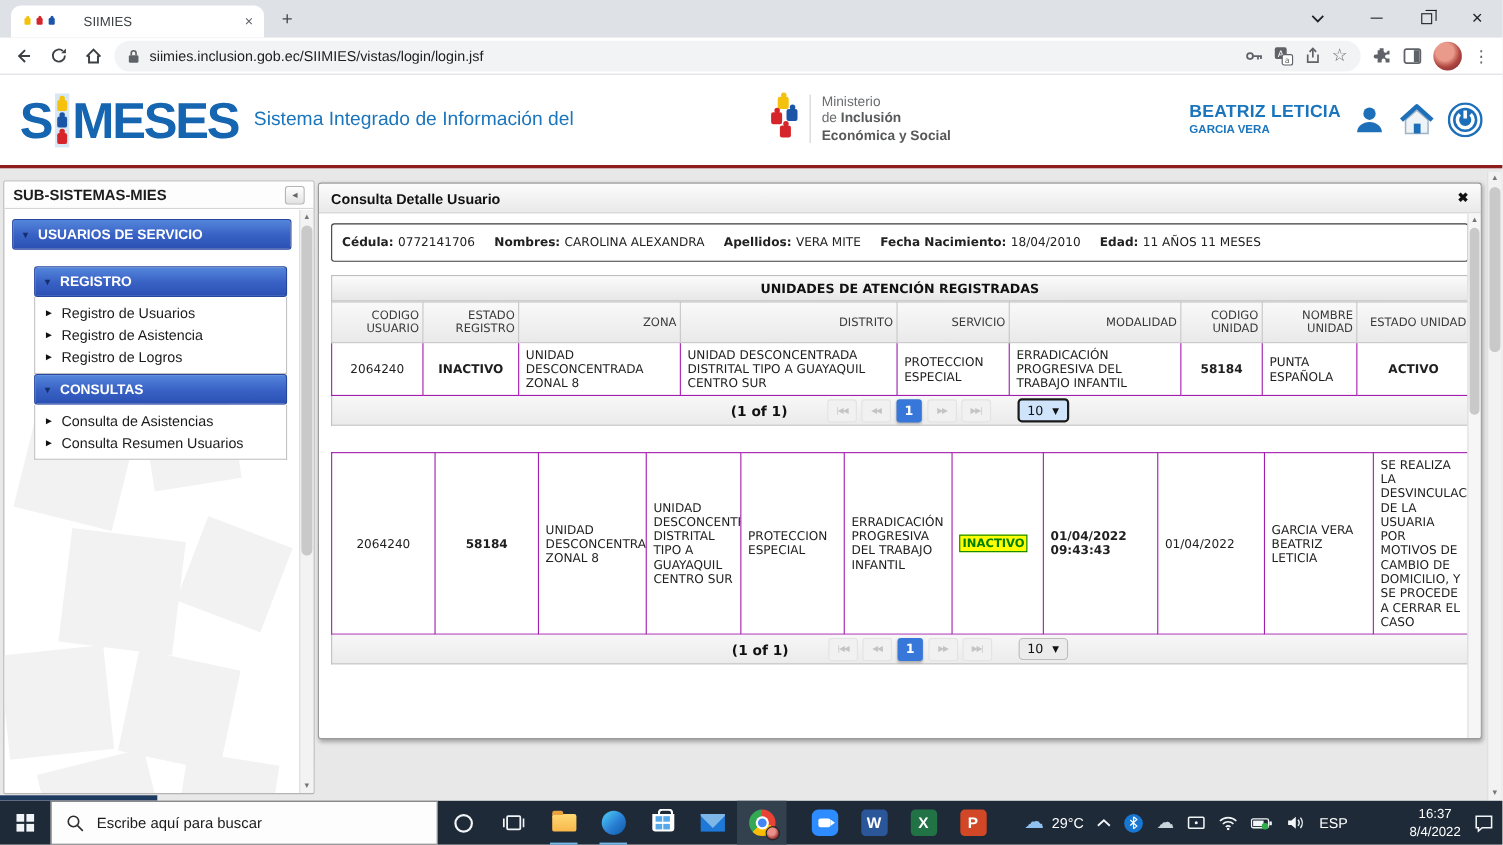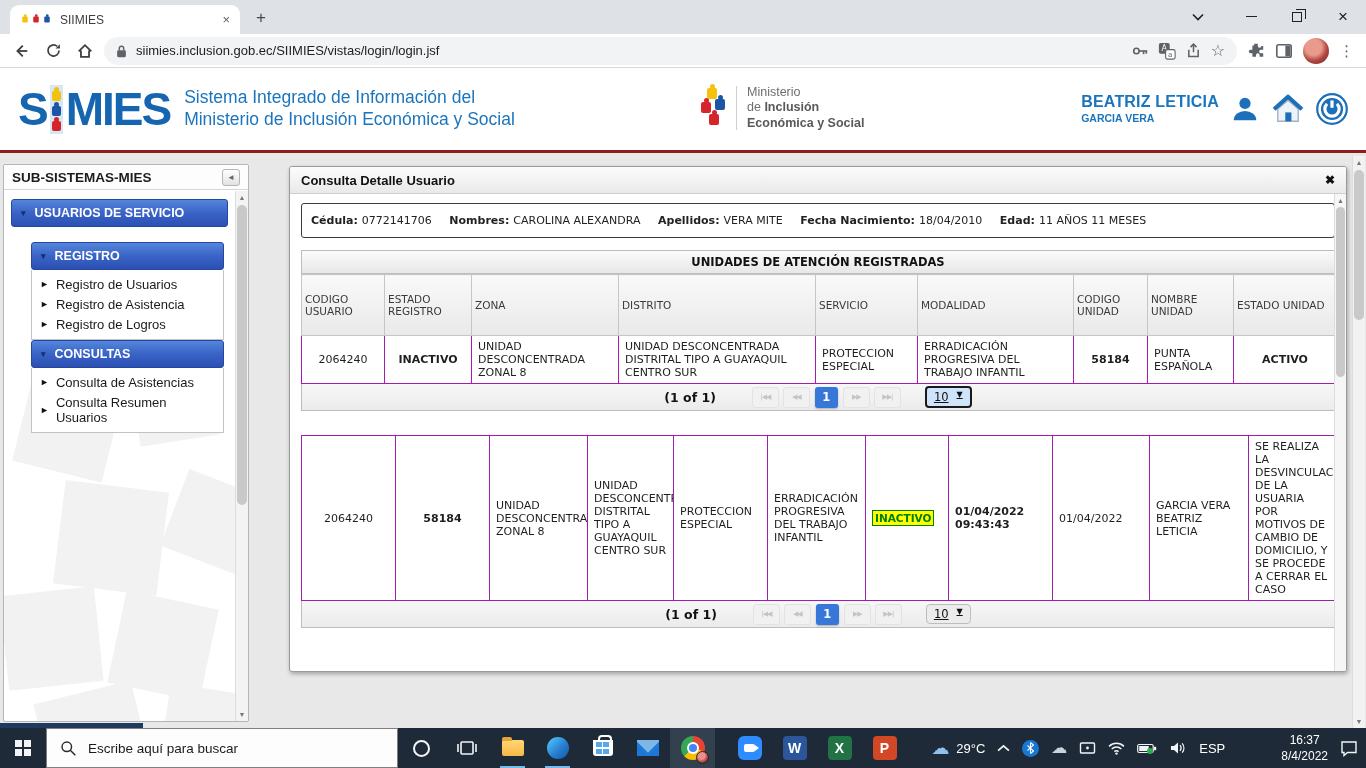--- a/index.html
+++ b/index.html
@@ -2,21 +2,21 @@
 <html><head>
 <meta charset="utf-8">
 <style>
   * { box-sizing: border-box; margin: 0; padding: 0; }
   html,body { width:1366px; height:768px; overflow:hidden; }
   body { font-family:"Liberation Sans", sans-serif; background:#e8e8e8; position:relative; }
   svg { display:block; }
 
   
   .tabstrip { height:34px; background:#dee1e6; display:flex; align-items:flex-end; padding-left:10px; position:relative; }
-  .tab { width:230px; height:29px; background:#fff; border-radius:9px 9px 0 0; display:flex; align-items:center; gap:8px; padding:0 10px; font-size:12px; color:#3c4043; }
+  .tab { width:230px; height:29px; background:#fff; border-radius:9px 9px 0 0; display:flex; align-items:center; gap:24px; padding:0 10px; font-size:12px; color:#3c4043; }
   .tab-fav { display:flex; gap:1px; }
   .tab-close { margin-left:auto; color:#5f6368; font-size:13px; }
   .newtab { width:26px; height:26px; margin:0 0 3px 8px; display:flex; align-items:center; justify-content:center; font-size:17px; color:#45494d; border-radius:50%; }
   .win-controls { position:absolute; right:0; top:0; height:33px; display:flex; }
   .win-btn { width:46px; display:flex; align-items:center; justify-content:center; color:#202124; }
   .tabsearch { position:absolute; right:150px; top:0; height:33px; width:36px; display:flex; align-items:center; justify-content:center; }
   .restore-glyph { width:10px; height:10px; border:1.4px solid #202124; position:relative; background:#dee1e6; }
   .restore-glyph::before { content:""; position:absolute; top:-4px; left:2.5px; width:9px; height:9px; border:1.4px solid #202124; border-left:none; border-bottom:none; }
   .min-glyph { width:11px; height:1.6px; background:#202124; }
   .close-glyph { font-size:17px; line-height:1; }
@@ -46,21 +46,21 @@
   .min-text { font-size:12.5px; color:#6d6e71; line-height:1.25; }
   .min-text b { color:#58595b; }
   .header-user { margin-left:auto; display:flex; align-items:center; gap:11px; }
   .user-names { color:#1b75bc; text-align:left; line-height:1; }
   .user-name { font-size:16px; font-weight:bold; letter-spacing:.2px; }
   .user-surname { font-size:10.5px; font-weight:bold; margin-top:3px; }
 
   
   .content { position:absolute; top:156px; bottom:40px; left:0; right:0; background:#e8e8e8; overflow:hidden; }
 
-  .sidebar { position:absolute; left:3px; top:8px; width:246px; bottom:6px; background:#fff; border:1px solid #b5b5b5; border-radius:2px; overflow:hidden; }
+  .sidebar { position:absolute; left:3px; top:8px; width:283px; bottom:6px; background:#fff; border:1px solid #b5b5b5; border-radius:2px; overflow:hidden; }
   .sidebar-title { height:25px; display:flex; align-items:center; padding:0 8px; font-weight:bold; font-size:13.5px; color:#1c1c1c; border-bottom:1px solid #d5d5d5; background:#fdfdfd; }
   .collapse-btn { margin-left:auto; width:18px; height:17px; border:1px solid #b5b5b5; border-radius:3px; background:linear-gradient(#ffffff,#e2e2e2); display:flex; align-items:center; justify-content:center; font-size:8px; color:#666; }
   .sidebar-body { position:absolute; top:26px; left:0; right:13px; bottom:0; padding:8px 7px; overflow:hidden; }
   .menu-root { position:relative; z-index:2; background:linear-gradient(#5486db,#3a63c6 50%,#2b50b4); color:#fff; font-weight:bold; font-size:12.5px; padding:6px 9px; border-radius:3px; border:1px solid #27479e; display:flex; align-items:center; gap:9px; }
   .tri { font-size:9px; color:#14306e; }
   .submenu { position:relative; z-index:2; margin:15px 4px 0 20px; }
   .menu-sub-header { background:linear-gradient(#5486db,#3a63c6 50%,#2b50b4); color:#fff; font-weight:bold; font-size:12.5px; padding:6px 9px; border-radius:3px; border:1px solid #27479e; display:flex; align-items:center; gap:9px; }
   .menu-items { border:1px solid #c3c3c3; border-top:none; background:#fff; padding:4px 6px 5px; }
   .menu-item { font-size:13px; color:#1a1a1a; padding:2.5px 2px; display:flex; align-items:center; gap:7px; }
   .menu-item .arr { font-size:9px; color:#111; }
@@ -73,31 +73,31 @@
   .main-panel { position:absolute; left:289px; top:10px; width:1058px; height:506px; background:#fff; border:1px solid #9a9a9a; border-radius:3px; box-shadow:1px 2px 4px rgba(0,0,0,.3); overflow:hidden; }
   .panel-titlebar { height:27px; background:linear-gradient(#fcfcfc,#e9e9e9); border-bottom:1px solid #cfcfcf; display:flex; align-items:center; padding:0 11px; font-weight:bold; font-size:13px; color:#111; }
   .panel-close { margin-left:auto; font-size:12px; font-weight:bold; color:#111; }
   .info-box { margin:9px 11px 0; border:1px solid #3c3c3c; border-radius:3px; padding:10px 9px; font-size:11px; font-family:"DejaVu Sans",sans-serif; color:#222; white-space:nowrap; overflow:hidden; }
   .info-box b { margin-right:4px; }
   .info-box span.v { margin-right:14px; }
 
   .tblwrap { margin:12px 11px 0; font-family:"DejaVu Sans",sans-serif; }
   .tbl-title { background:linear-gradient(#fbfbfb,#e7e7e7); border:1px solid #bdbdbd; font-weight:bold; font-size:11.5px; text-align:center; padding:4px 2px; color:#111; }
   table { width:100%; border-collapse:collapse; table-layout:fixed; }
-  th { background:linear-gradient(#f9f9f9,#e9e9e9); border:1px solid #c6c6c6; font-size:10.5px; font-weight:normal; color:#3a3a3a; text-align:left; padding:18px 3px; }
+  th { background:linear-gradient(#f9f9f9,#e9e9e9); border:1px solid #c6c6c6; font-size:10.5px; font-weight:normal; color:#3a3a3a; text-align:right; padding:6px 3px; }
   td { border:1px solid #a21caf; background:#fff; font-size:11px; color:#1f1f1f; padding:4px 6px; vertical-align:middle; overflow:hidden; }
   td.b { font-weight:bold; }
   td.c { text-align:left; }
   .badge { display:inline-block; background:#ffff00; color:#008000; border:1px solid #008000; font-weight:bold; font-size:10.5px; padding:1px 2px; }
 
   .paginator { border:1px solid #bdbdbd; border-top:none; background:linear-gradient(#f7f7f7,#ebebeb); height:27px; display:flex; align-items:center; justify-content:center; font-family:"DejaVu Sans",sans-serif; }
   .pg-label { font-weight:bold; font-size:12.5px; margin-right:34px; color:#111; }
   .pg-btn { width:27px; height:21px; background:#f1f1f1; border:1px solid #e3e3e3; border-radius:3px; color:#c4c4c4; font-size:7px; display:flex; align-items:center; justify-content:center; margin:0 2px; letter-spacing:-1px; }
   .pg-current { width:23px; height:21px; background:#3677d9; color:#fff; border-radius:3px; font-size:11.5px; font-weight:bold; display:flex; align-items:center; justify-content:center; margin:0 3px; box-shadow:0 1px 2px rgba(0,0,0,.25); }
-  .pg-select { display:flex; align-items:flex-start; gap:8px; margin-left:22px; font-size:11.5px; color:#111; padding:2px 7px; border-radius:4px;text-decoration:underline; }
+  .pg-select { display:flex; align-items:center; gap:8px; margin-left:22px; font-size:11.5px; color:#111; padding:2px 7px; border-radius:4px; }
   .pg-select .caret { font-size:8px; }
   .pg-select.focused { background:#cfe3fa; border:2px solid #1a1a1a; }
   .pg-select.normal { background:#ececec; border:1px solid #bdbdbd; }
 
   .panel-scroll { position:absolute; right:0; top:27px; bottom:0; width:12px; background:#f6f6f6; border-left:1px solid #ddd; }
   .panel-scroll .sb-thumb { top:13px; height:170px; }
   .page-scroll { position:absolute; right:1px; top:0; bottom:0; width:13px; background:#f2f2f2; border-left:1px solid #ddd; }
   .page-scroll .sb-thumb { top:14px; height:150px; }
   .hscroll-frag { position:absolute; left:0; bottom:0; width:143px; height:5px; background:#1f3a5f; }
 
@@ -223,25 +223,24 @@
 </div>
 
 <div class="app-header">
   <div class="logo">
     <span class="logo-word">S</span>
     <span class="logo-col">
       <span class="pp y"></span>
         <span class="pp b"></span>
         <span class="pp r"></span>
     </span>
-    <span class="logo-word">MIES</span>
+    <span class="logo-word">MESES</span>
   </div>
   <div class="header-sub">
     <div>Sistema Integrado de Información del</div>
-    <div>Ministerio de Inclusión Económica y Social</div>
   </div>
   <div class="ministry">
     <div class="min-pieces">
       <span class="pp y" style="left:7px; top:4px;"></span>
       <span class="pp b" style="left:15px; top:15px;"></span>
       <span class="pp r" style="left:1px; top:18px;"></span>
       <span class="pp r" style="left:9px; top:30px;"></span>
     </div>
     <div class="min-divider"></div>
     <div class="min-text">

